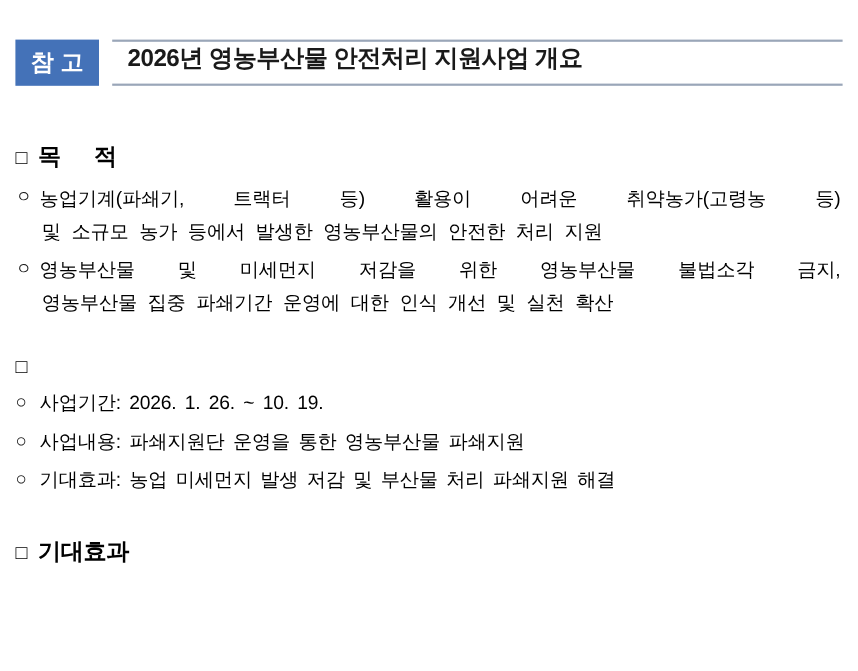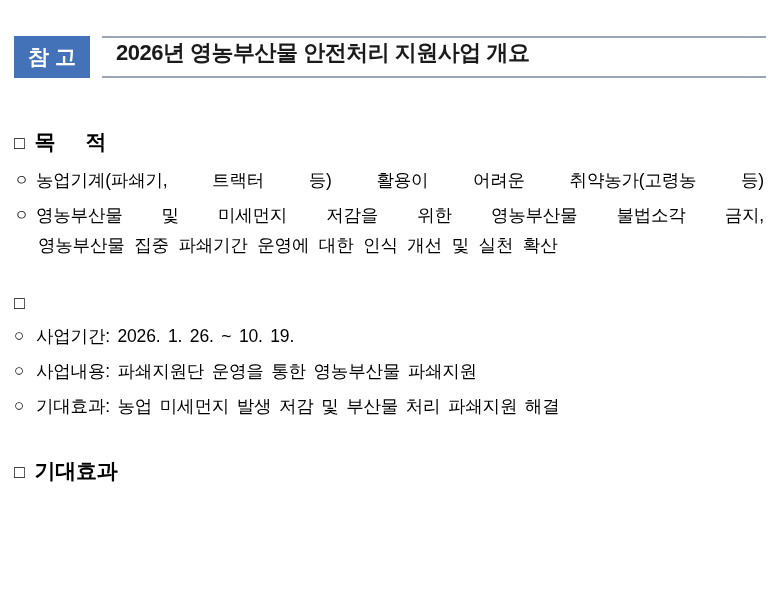--- a/index.html
+++ b/index.html
@@ -142,20 +142,21 @@
   <div class="section">
     <div class="section-head">
       <span class="sq">□</span>
       <span class="head-label-spaced">목      적</span>
     </div>
     <div class="items">
       <div class="item">
         <span class="bullet">ㅇ</span>
         <span class="item-body">
           <span class="l1 spread">농업기계(파쇄기, 트랙터 등) 활용이 어려운 취약농가(고령농 등)</span>
+          <span class="l2 spread-wide">및 소규모 농가 등에서 발생한 영농부산물의 안전한 처리 지원</span>
         </span>
       </div>
       <div class="item">
         <span class="bullet">ㅇ</span>
         <span class="item-body">
           <span class="l1 spread">영농부산물 및 미세먼지 저감을 위한 영농부산물 불법소각 금지,</span>
           <span class="l2 spread-wide">영농부산물 집중 파쇄기간 운영에 대한 인식 개선 및 실천 확산</span>
         </span>
       </div>
     </div>

